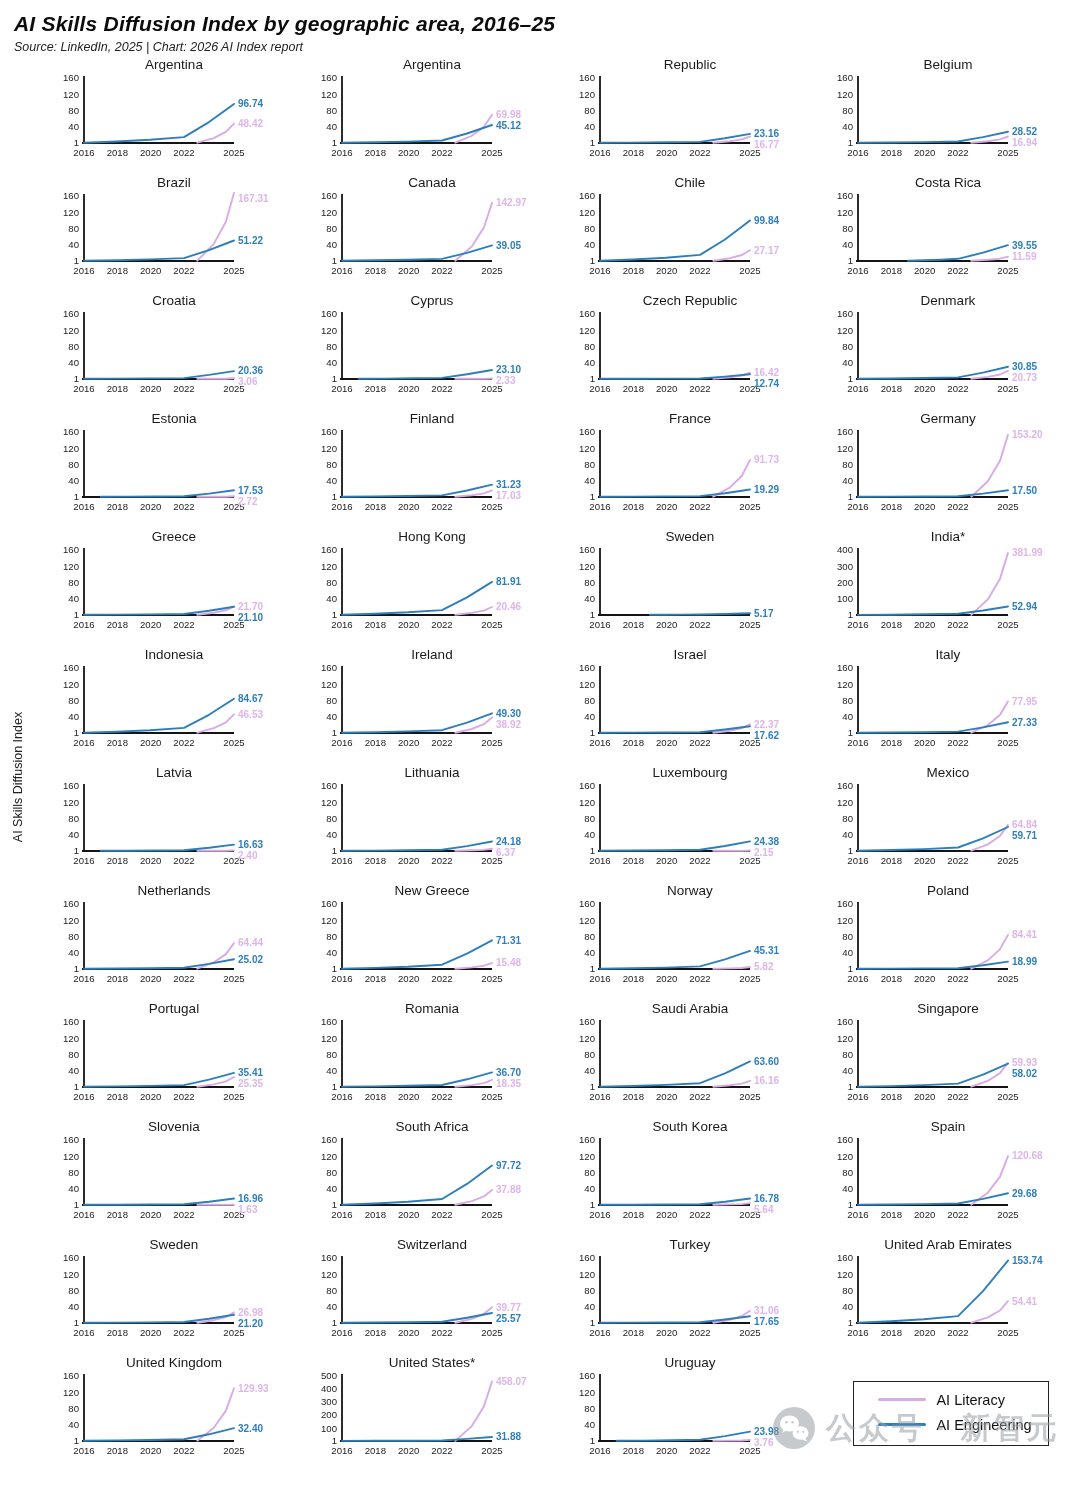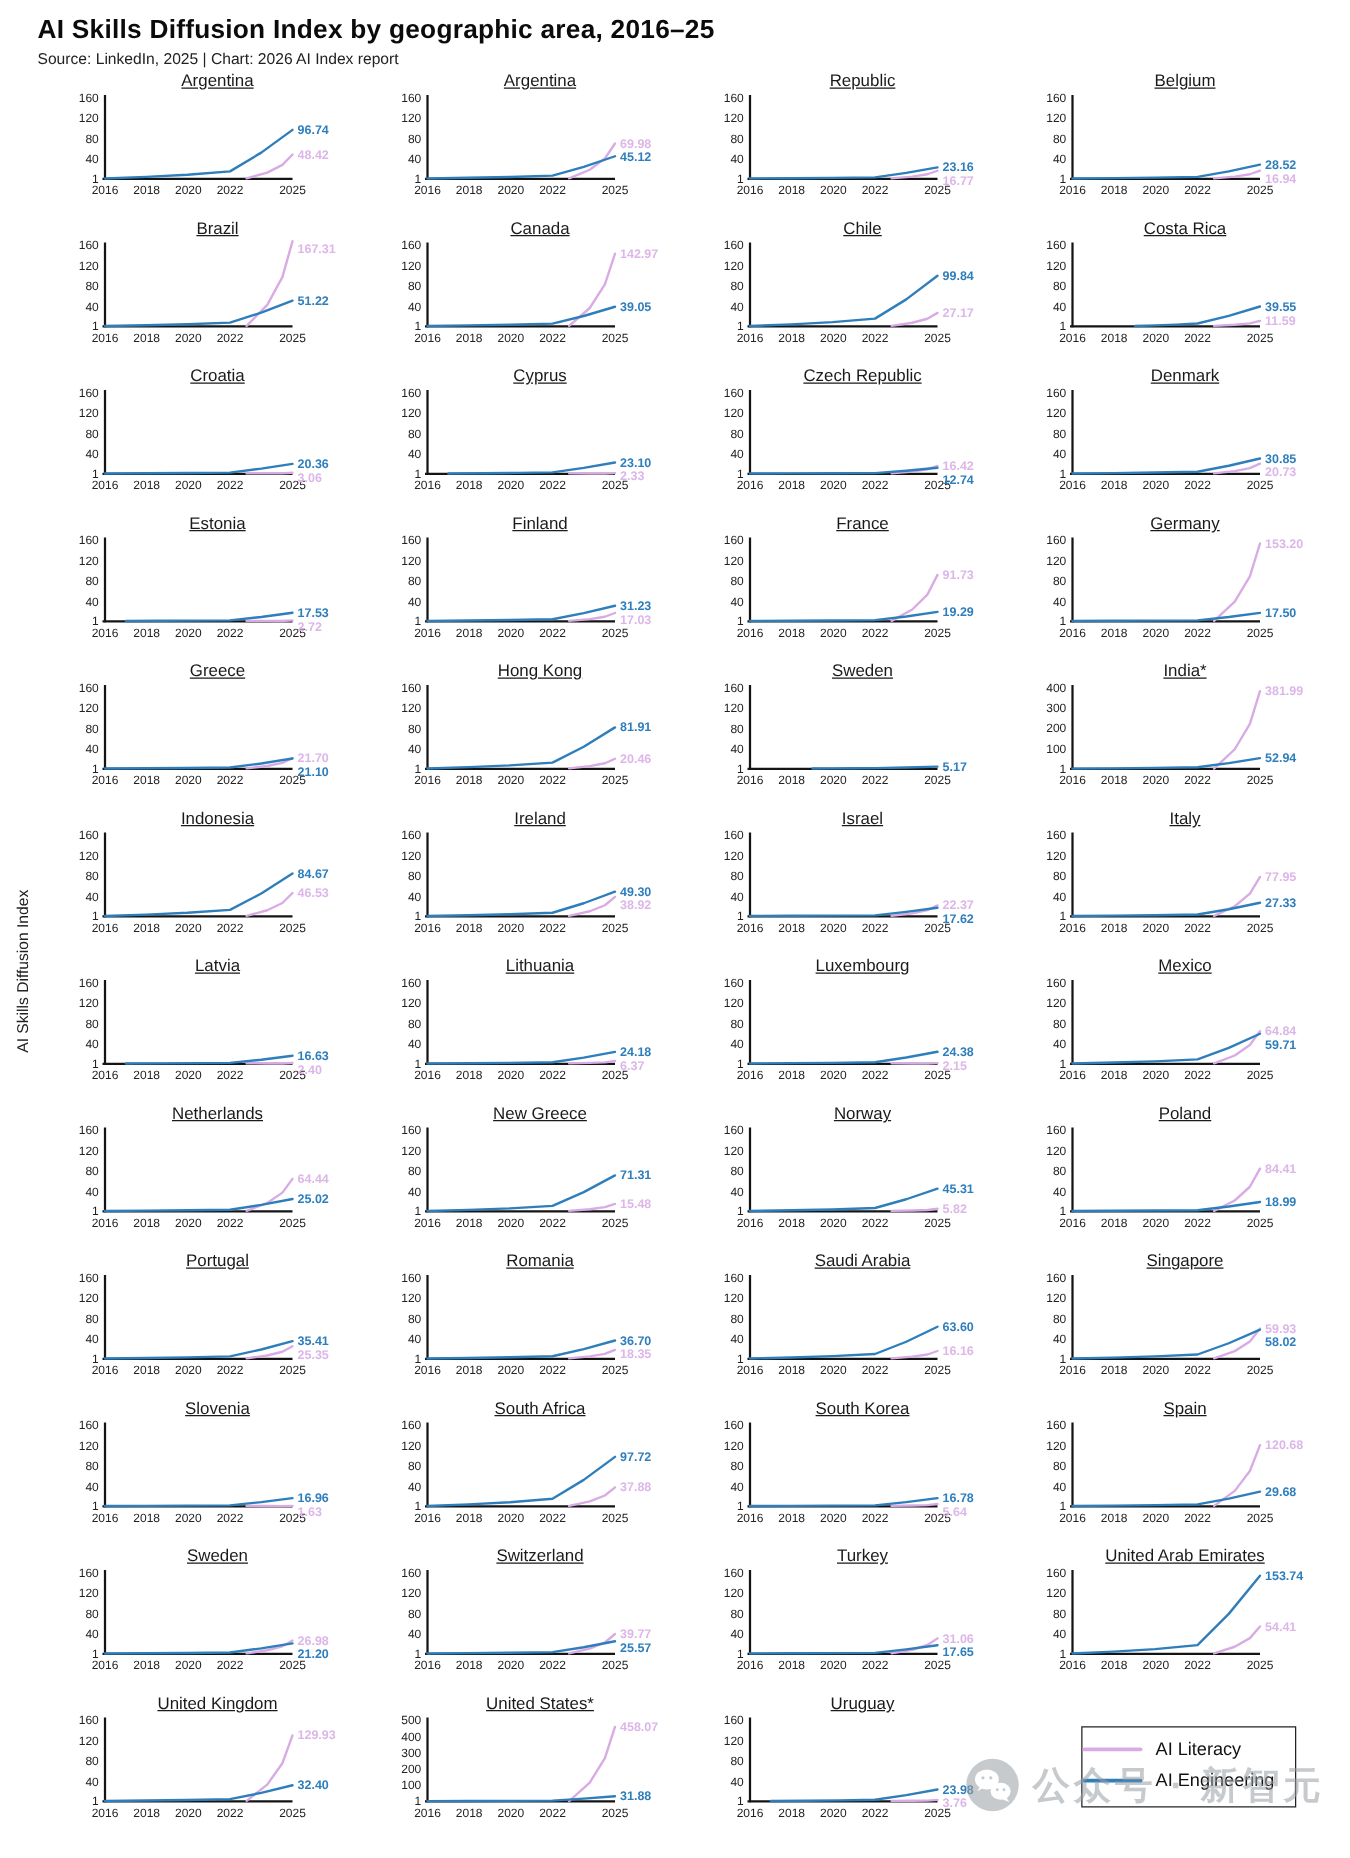--- a/index.html
+++ b/index.html
@@ -1,30 +1,30 @@
 <!DOCTYPE html>
 <html><head>
 <meta charset="utf-8">
 <style>
   html,body{margin:0;padding:0;background:#ffffff;}
   body{width:1080px;height:1486px;position:relative;overflow:hidden;
        font-family:"Liberation Sans",sans-serif;color:#111;}
-  .header{padding:12px 0 0 30px;}
+  .header{padding:12px 0 0 14px;font-style:italic;}
   .title{font-size:21px;font-weight:bold;letter-spacing:.2px;color:#0b0b0b;}
   .subtitle{font-size:12.5px;color:#222;margin-top:4px;}
   .yaxis-label{position:absolute;left:-62px;top:770px;transform:rotate(-90deg);
        transform-origin:center;font-size:12.5px;color:#222;width:160px;text-align:center;}
   .grid{position:absolute;left:48px;top:56px;display:grid;
        grid-template-columns:repeat(4,258px);grid-auto-rows:118px;}
   .cell{width:258px;height:118px;}
   .ctitle{font-size:13.5px;color:#1a1a1a;text-align:center;width:252px;height:17px;
-       line-height:17px;white-space:nowrap;text-decoration:underline;}
+       line-height:17px;white-space:nowrap;}
   svg text{font-family:"Liberation Sans",sans-serif;}
   .legend-cell{display:flex;align-items:center;justify-content:center;}
-  .legend-box{border:1.6px solid #222;background:#fff;padding:10px 16px 12px 0;
+  .legend-box{border:1.6px solid #222;background:#fff;padding:10px 16px 12px 24px;
        display:flex;flex-direction:column;gap:9px;}
   .legend-row{display:flex;align-items:center;gap:10px;}
   .legend-line{width:48px;height:2.4px;border-radius:2px;}
   .legend-label{font-size:14.5px;color:#111;white-space:nowrap;}
   .watermark{position:absolute;left:772px;top:1406px;display:flex;align-items:center;
        gap:10px;opacity:.55;pointer-events:none;z-index:5;}
   .watermark-text{font-size:30px;font-weight:600;color:#9aa0a6;letter-spacing:3px;white-space:nowrap;}
 </style>
 </head>
 <body>

